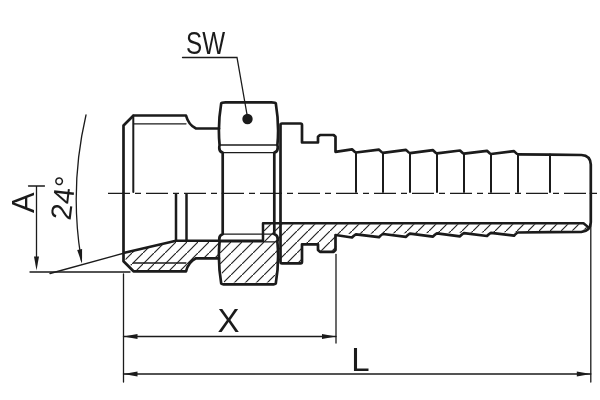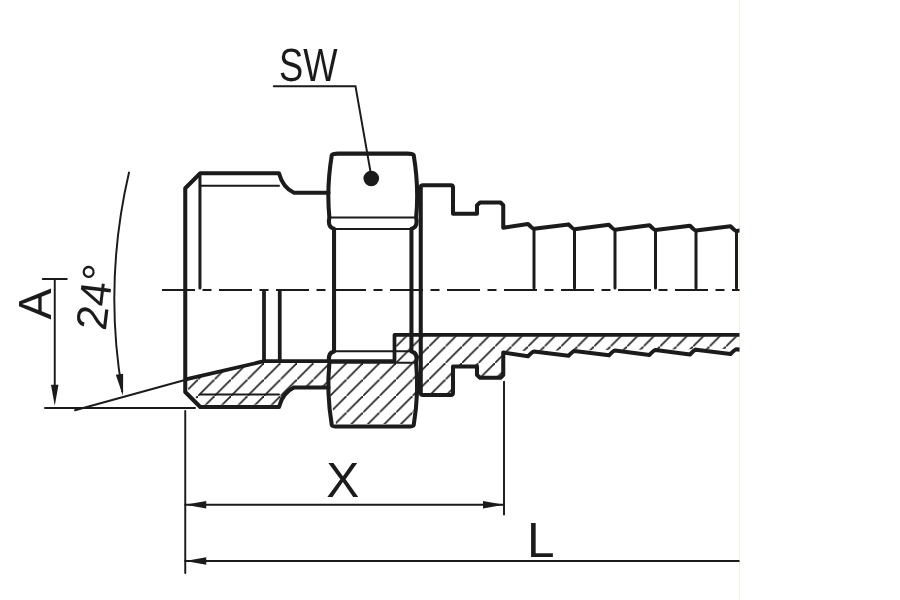--- a/index.html
+++ b/index.html
@@ -1,16 +1,16 @@
 <!DOCTYPE html>
 <html><head>
 <meta charset="utf-8">
 <style>
   html,body{margin:0;padding:0;background:#fff;}
-  .stage{width:493px;height:400px;position:relative;background:#fca5a5;overflow:hidden;}
+  .stage{width:600px;height:400px;position:relative;background:#fca5a5;overflow:hidden;}
   svg{display:block;}
   .outline{stroke:#1b1b1b;fill:none;stroke-width:2.7;stroke-linejoin:round;stroke-linecap:round;}
   .medium{stroke:#1b1b1b;fill:none;stroke-width:2;stroke-linecap:round;}
   .bore{stroke:#1b1b1b;fill:none;stroke-width:2.5;stroke-linejoin:round;stroke-linecap:round;}
   .thin{stroke:#1b1b1b;fill:none;stroke-width:1.3;stroke-linecap:round;}
   .arrow{fill:#1b1b1b;stroke:none;}
   .cl{stroke:#1b1b1b;fill:none;stroke-width:1.3;stroke-dasharray:22 5 6 5;}
   text{fill:#1b1b1b;font-family:"Liberation Sans","DejaVu Sans",sans-serif;}
   .lbl-big{font-size:33px;}
   .lbl-med{font-size:31px;}

